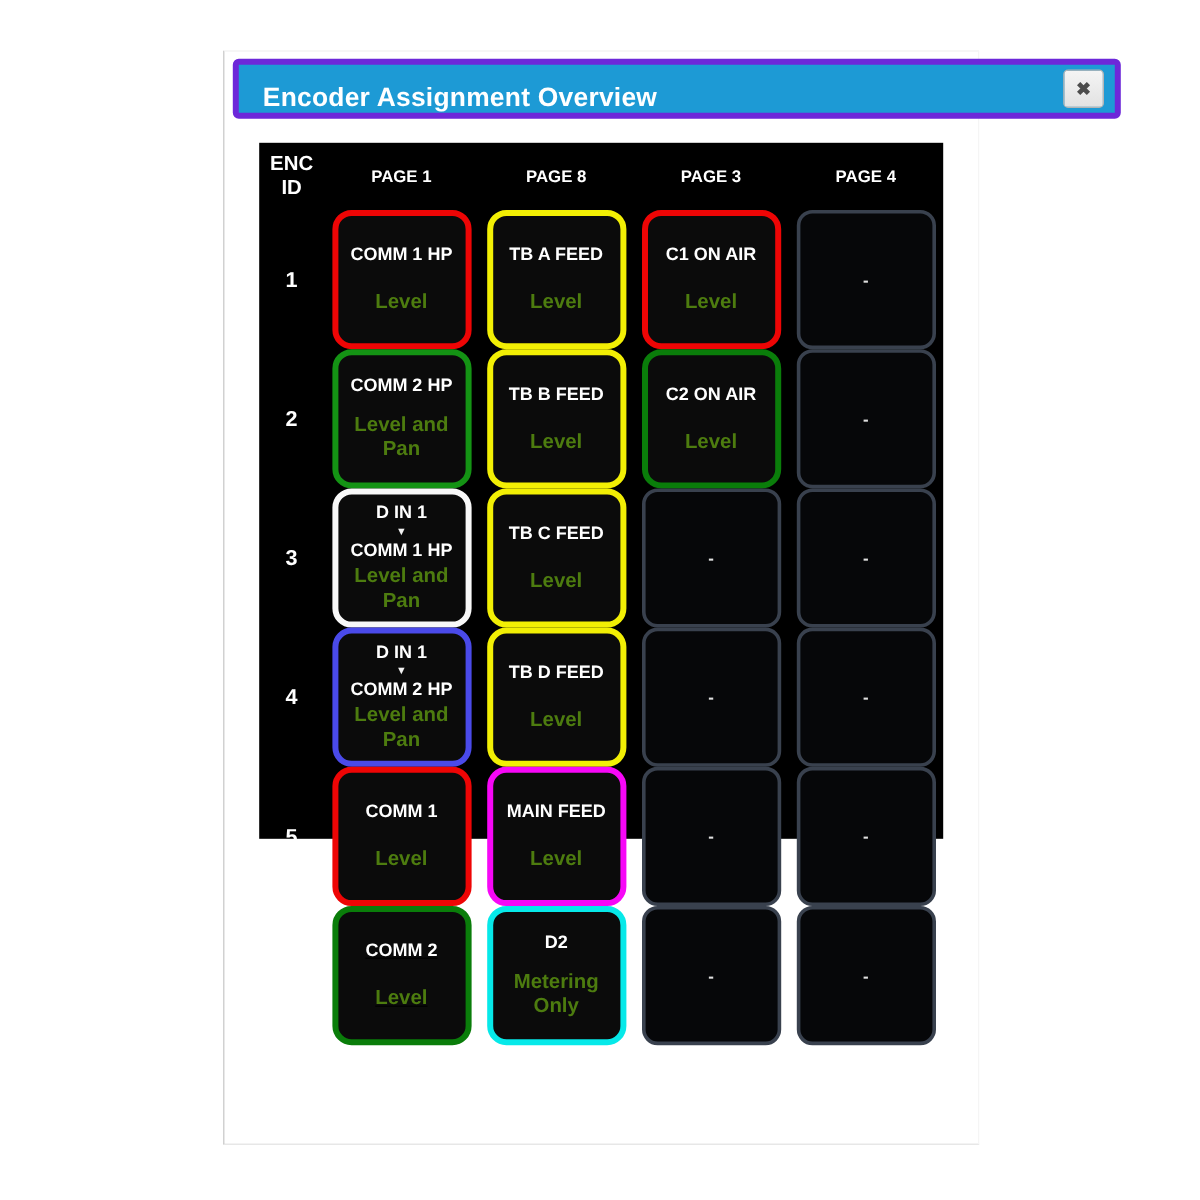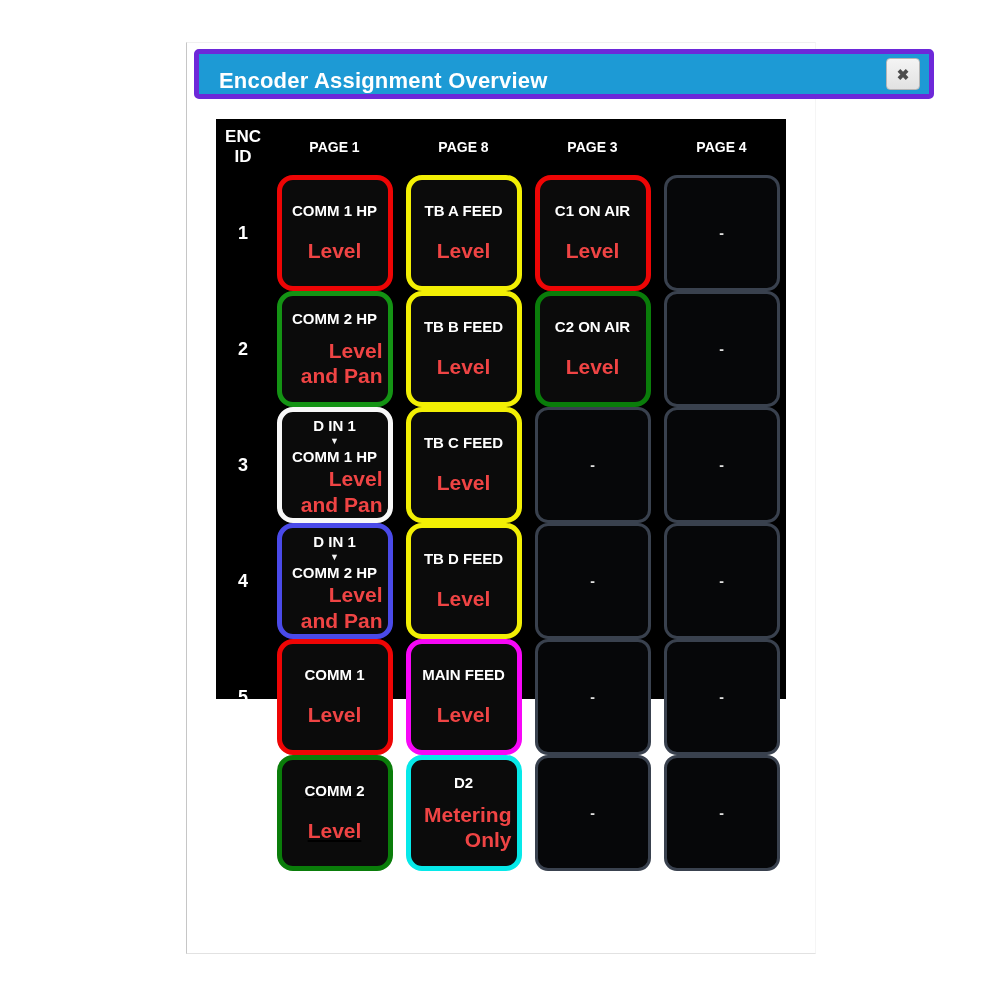--- a/index.html
+++ b/index.html
@@ -56,22 +56,22 @@
     justify-content:space-evenly;padding:5px 3px;
   }
   .enc.empty{border:3px solid #39414e;border-radius:13px;background:#060709;}
   .titles{display:flex;flex-direction:column;align-items:center;}
   .line{
     color:#ffffff;font-weight:bold;font-size:15px;line-height:1.25;
     text-align:center;white-space:nowrap;
   }
   .line.arrow{font-size:9px;line-height:1.1;margin:1px 0;color:#f2f2f2;}
   .mode{
-    color:#ef4444;font-weight:bold;font-size:21px;line-height:1.2;
-    text-align:right;max-width:96px;
+    color:#4d7c0f;font-weight:bold;font-size:17px;line-height:1.2;
+    text-align:center;max-width:96px;
   }
   .dash{color:#e0e0e0;font-weight:bold;font-size:14px;line-height:1;}
 </style>
 </head>
 <body>
 
 <div class="modal">
   <div class="titlebar">
     <span class="title">Encoder Assignment Overview</span>
     <button class="closebtn">

